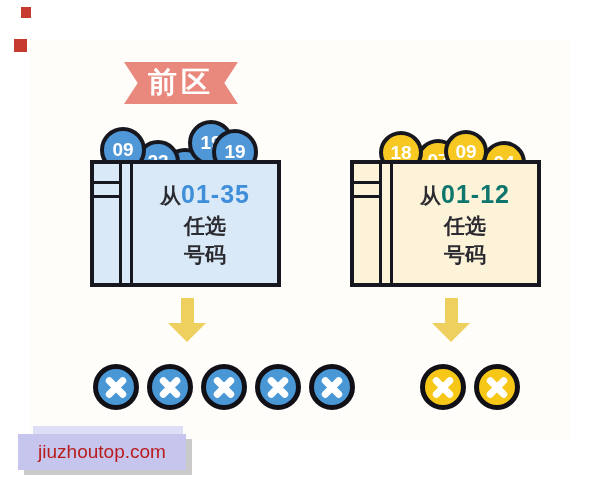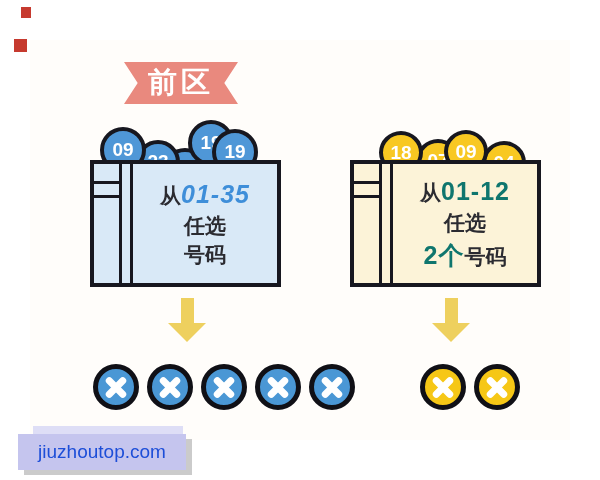--- a/index.html
+++ b/index.html
@@ -30,21 +30,21 @@
   .box.back{left:350px;background:#fcf3d8;}
   .box .side{width:25px;border-right:3px solid #17171f;position:relative;}
   .box .side .band{position:absolute;left:0;right:0;top:17px;height:11px;
                    border-top:3px solid #17171f;border-bottom:3px solid #17171f;}
   .box .slot{width:8px;border-right:3px solid #17171f;}
   .box .content{flex:1;display:flex;flex-direction:column;align-items:center;
                 justify-content:center;gap:3px;font-weight:bold;color:#2b2b31;line-height:1.25;}
   .box .line{display:flex;align-items:baseline;}
   .zh{font-size:21px;}
   .range,.count{font-size:25px;font-weight:800;letter-spacing:1px;}
-  .accent-blue{color:#3e8ed9;font-style:italic;}
+  .accent-blue{color:#3e8ed9;}
   .accent-yellow{color:#0f766e;}
 
   .arrow{position:absolute;top:298px;width:38px;}
   .arrow.front{left:168px;}
   .arrow.back{left:432px;}
   .arrow .shaft{width:13px;height:25px;background:#eed05e;margin:0 auto;}
   .arrow .head{width:0;height:0;margin:0 auto;
                border-left:19px solid transparent;border-right:19px solid transparent;
                border-top:19px solid #eed05e;}
 
@@ -53,21 +53,21 @@
   .xball.blue{background:#4a97d5;}
   .xball.yellow{background:#f6c716;}
   .xball .bar{position:absolute;left:5px;top:15px;width:26px;height:7px;border-radius:4px;
               background:#ffffff;}
   .xball .bar.a{transform:rotate(45deg);}
   .xball .bar.b{transform:rotate(-45deg);}
 
   .wm-light{position:absolute;left:33px;top:426px;width:150px;height:12px;background:#dedef6;}
   .wm-band{position:absolute;left:18px;top:434px;width:168px;height:36px;background:#c5c5ee;
            box-shadow:6px 5px 0 #cbcbcb;display:flex;align-items:center;justify-content:center;
-           color:#1d4ed8;font-size:19px;}
+           color:#b91c1c;font-size:19px;}
 </style>
 </head>
 <body>
 
 <div class="stage">
   <div class="bg-tint"></div>
   <div class="red-mark m1"></div>
   <div class="red-mark m2"></div>
 
   <div class="ribbon front">
@@ -156,21 +156,20 @@
     <div class="slot"></div>
     <div class="content">
       <div class="line">
         <span class="zh">从</span>
         <span class="range accent-yellow">01-12</span>
       </div>
       <div class="line">
         <span class="zh">任选</span>
       </div>
       <div class="line">
-        <span class="count accent-yellow">2个</span>
         <span class="zh">号码</span>
       </div>
     </div>
   </div>
 
   <div class="arrow back">
     <div class="shaft"></div>
     <div class="head"></div>
   </div>
 

